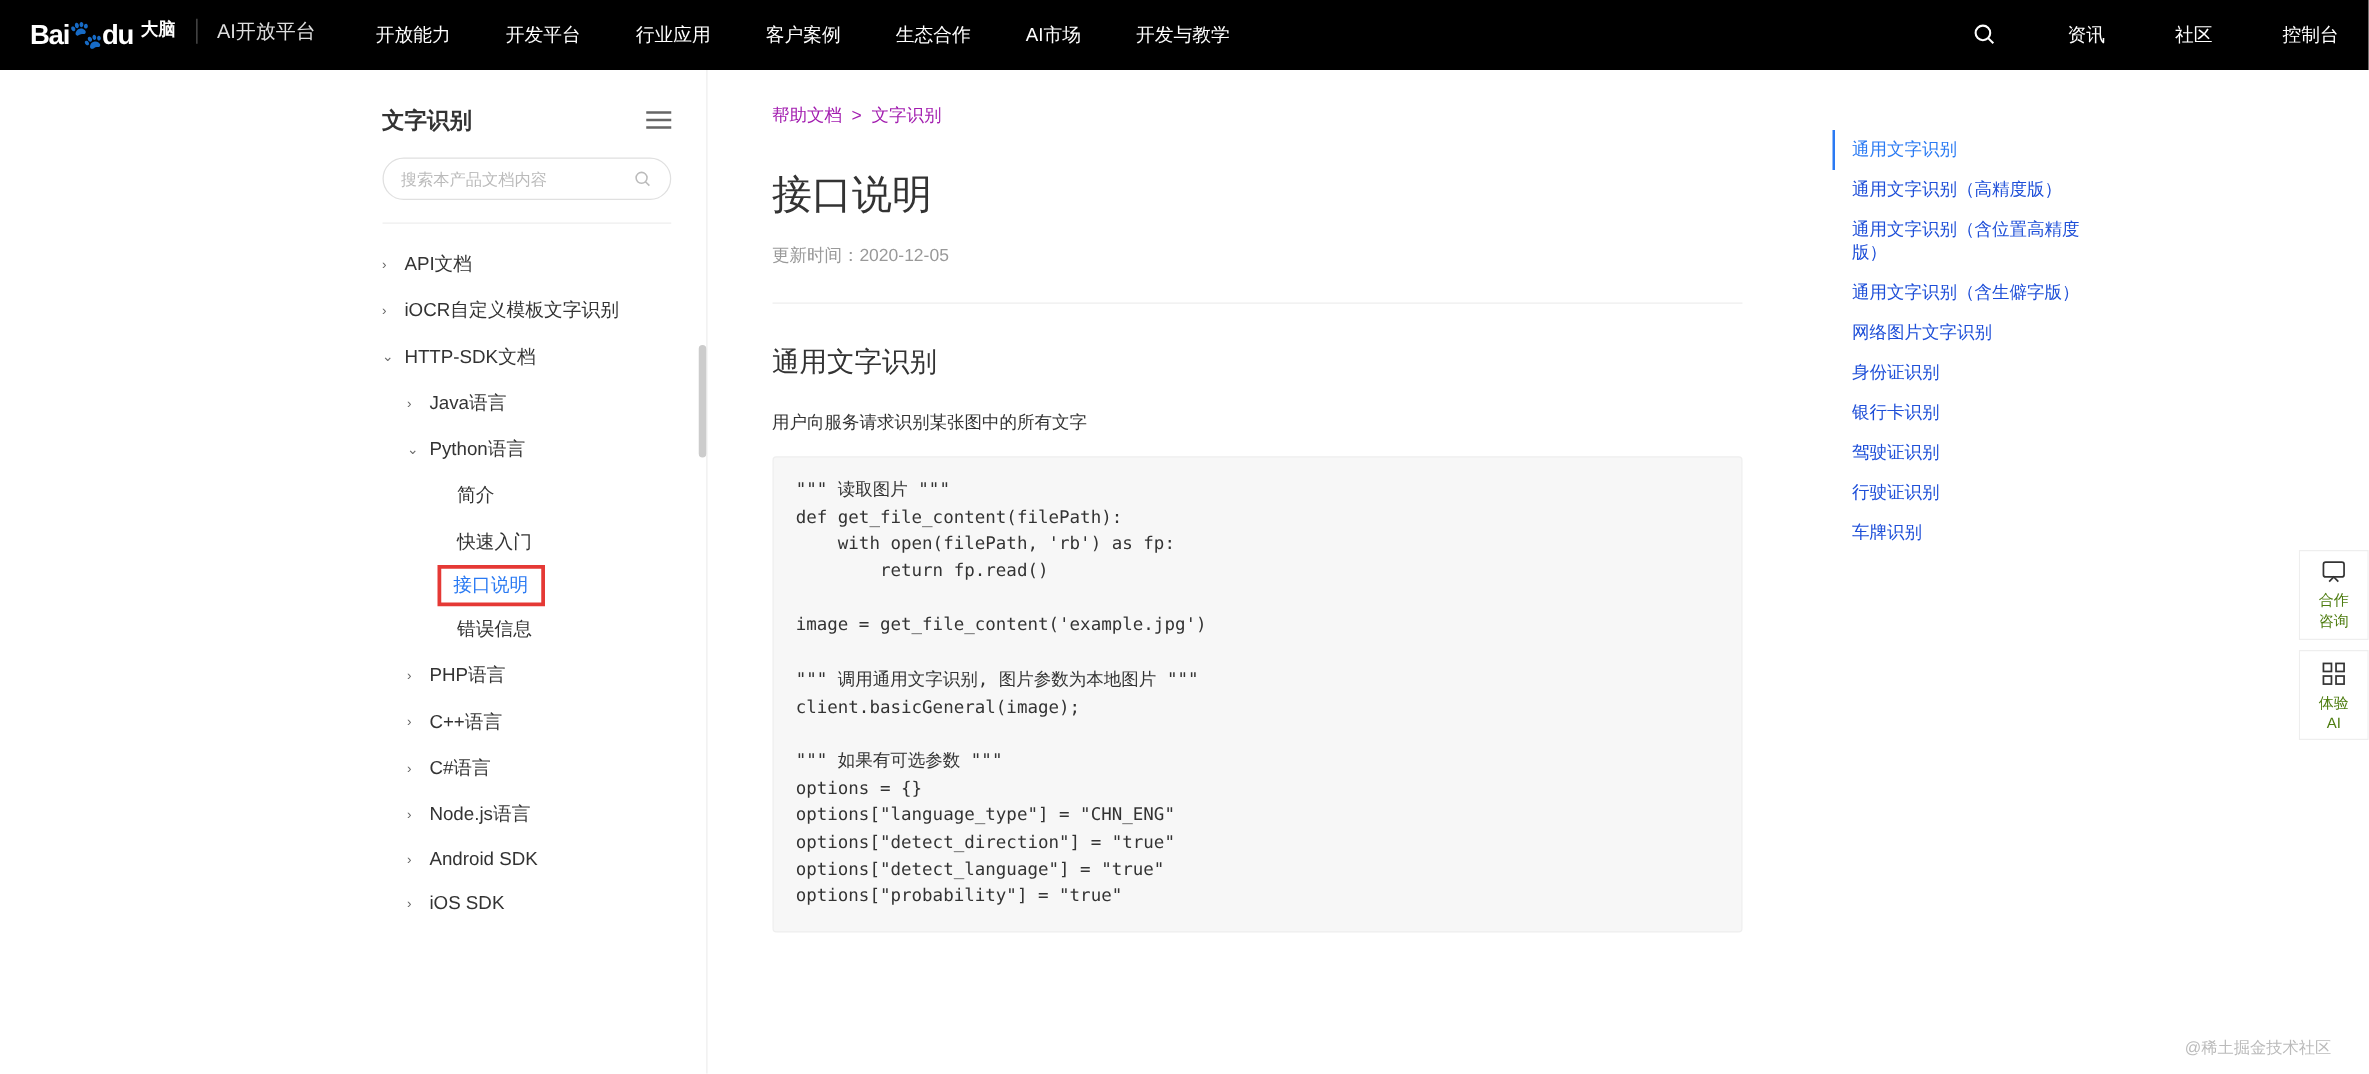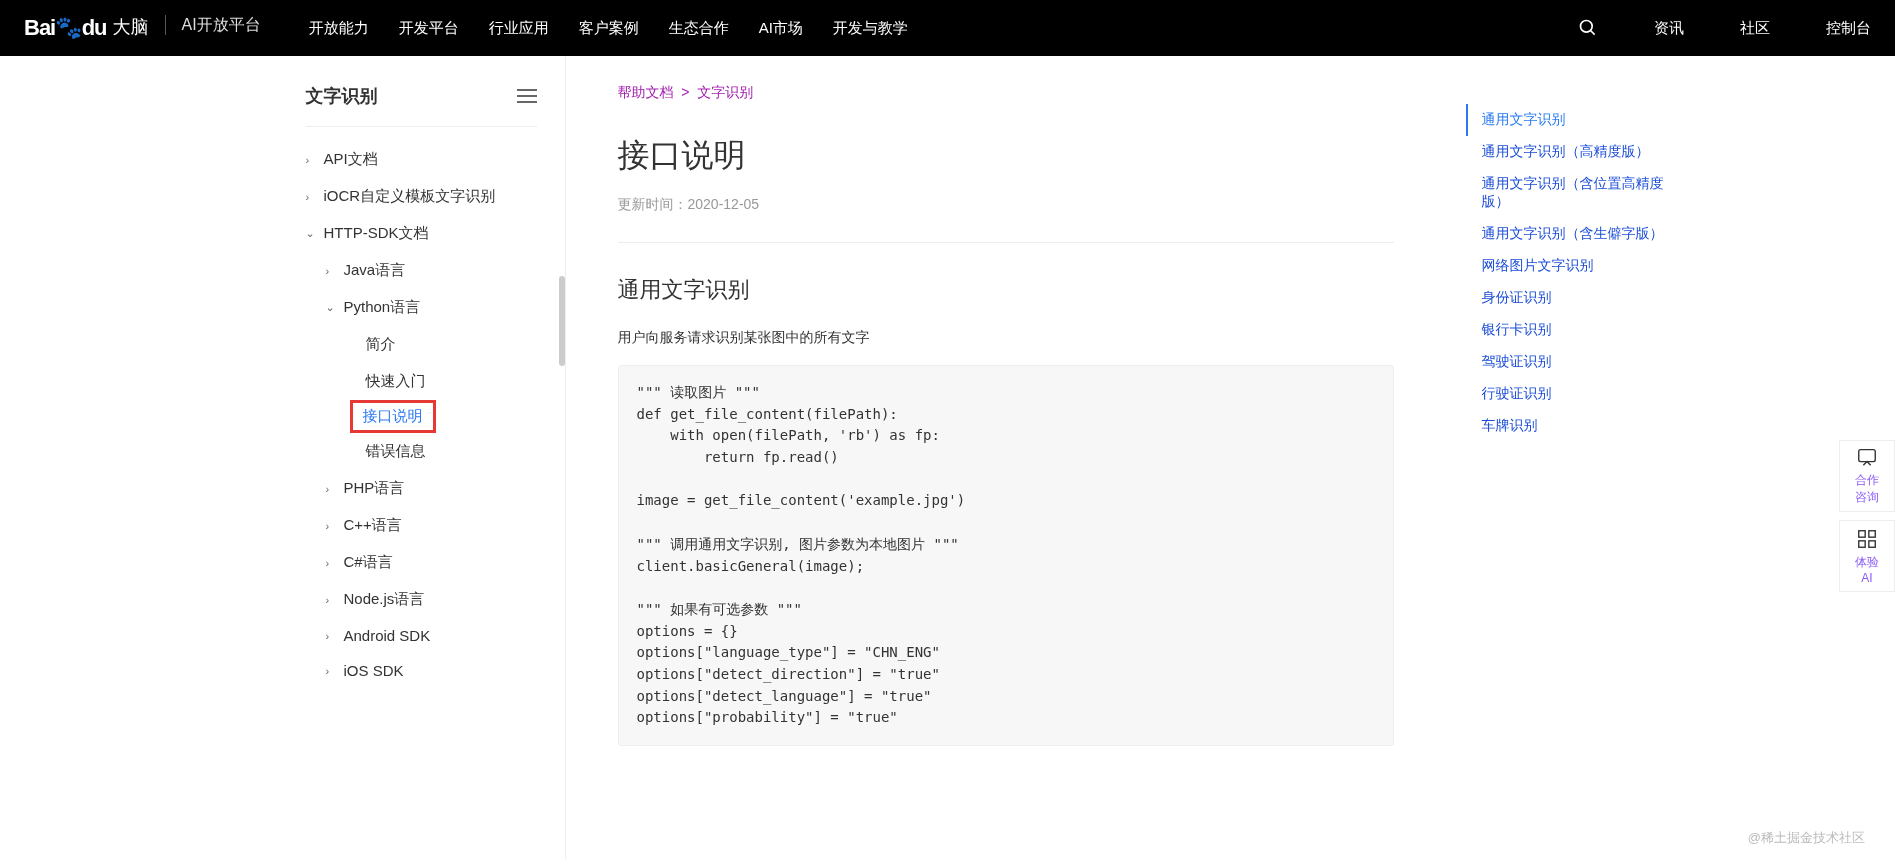--- a/index.html
+++ b/index.html
@@ -2,24 +2,24 @@
 <html><head>
 <meta charset="utf-8">
 <style>
 * { margin: 0; padding: 0; box-sizing: border-box; }
 body { font-family: "Microsoft YaHei", -apple-system, Arial, sans-serif; background: #fff; color: #333; overflow-x: hidden; }
 
 
 .topnav { background: #000; height: 56px; display: flex; align-items: center; padding: 0 24px; color: #fff; }
 .logo-block { display: flex; align-items: flex-start; gap: 6px; margin-right: 24px; }
 .logo-baidu { font-weight: bold; font-size: 22px; letter-spacing: -1px; }
-.logo-brain { font-size: 18px; font-weight: 400; }
+.logo-brain { font-size: 14px; font-weight: 700; }
 .logo-divider { width: 1px; height: 20px; background: #555; margin: 0 10px; }
 .logo-sub { font-size: 16px; color: #ddd; }
-.nav-links { display: flex; gap: 30px; margin-left: 24px; }
+.nav-links { display: flex; gap: 44px; margin-left: 24px; }
 .nav-links span { font-size: 15px; cursor: pointer; }
 .nav-right { margin-left: auto; display: flex; align-items: center; gap: 56px; font-size: 15px; }
 .search-ico { width: 20px; height: 20px; }
 
 
 .page { display: flex; min-height: calc(100vh - 56px); position: relative; justify-content: center; }
 
 
 .sidebar { width: 356px; border-right: 1px solid #eee; padding: 28px 0 28px 96px; position: relative; }
 .sidebar-header { display: flex; align-items: center; justify-content: space-between; padding-right: 28px; margin-bottom: 18px; }
@@ -52,21 +52,21 @@
 .section-desc { font-size: 14px; color: #333; margin-bottom: 18px; }
 .code-block { background: #f7f7f7; border: 1px solid #eee; border-radius: 3px; padding: 16px 18px; font-family: Consolas, Monaco, monospace; font-size: 14px; line-height: 1.55; color: #333; white-space: pre; overflow-x: auto; }
 
 
 .toc { width: 240px; padding: 48px 20px 20px 20px; font-size: 14px; }
 .toc-item { padding: 7px 0 7px 14px; color: #1d4ed8; cursor: pointer; border-left: 2px solid transparent; }
 .toc-item.active { color: #2a7af3; border-left-color: #2a7af3; }
 
 
 .float-btns { position: fixed; right: 0; top: 440px; display: flex; flex-direction: column; gap: 8px; }
-.float-btn { background: #fff; border: 1px solid #eee; width: 56px; height: 72px; display: flex; flex-direction: column; align-items: center; justify-content: center; gap: 4px; font-size: 12px; color: #8b5cf6; cursor: pointer; }
+.float-btn { background: #fff; border: 1px solid #eee; width: 56px; height: 72px; display: flex; flex-direction: column; align-items: center; justify-content: center; gap: 4px; font-size: 12px; color: #4d7c0f; cursor: pointer; }
 .float-btn svg { width: 22px; height: 22px; stroke: #333; }
 
 
 .watermark { position: fixed; right: 30px; bottom: 12px; font-size: 13px; color: #bbb; }
 </style>
 </head>
 <body>
 
 <div class="topnav">
   <div class="logo-block">
@@ -98,20 +98,27 @@
 <div class="page">
 
   <div class="sidebar">
     <div class="sidebar-header">
       <div class="sidebar-title">文字识别</div>
       <div class="hamburger">
           <span></span>
           <span></span>
           <span></span>
         </div>
+    </div>
+    <div class="search-box">
+      <input placeholder="搜索本产品文档内容" style="">
+      <svg viewBox="0 0 24 24" fill="none" stroke-width="2">
+          <circle cx="10" cy="10" r="7"></circle>
+          <line x1="20" y1="20" x2="15" y2="15"></line>
+        </svg>
     </div>
     <div class="sidebar-divider"></div>
     <ul class="tree">
       <li>
           <span class="caret">›</span>
           <span>API文档</span>
         </li>
       <li>
           <span class="caret">›</span>
           <span>iOCR自定义模板文字识别</span>

